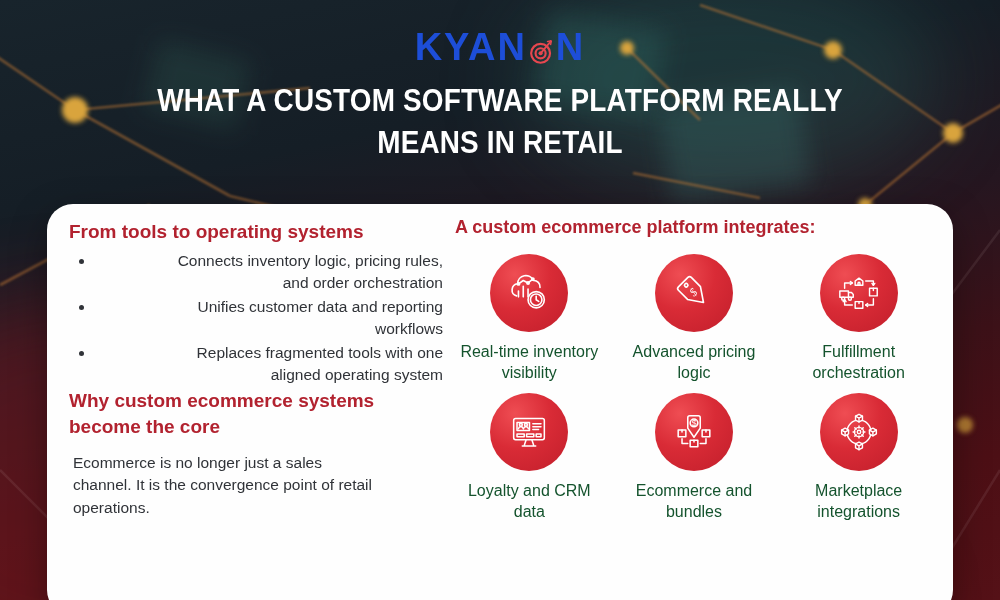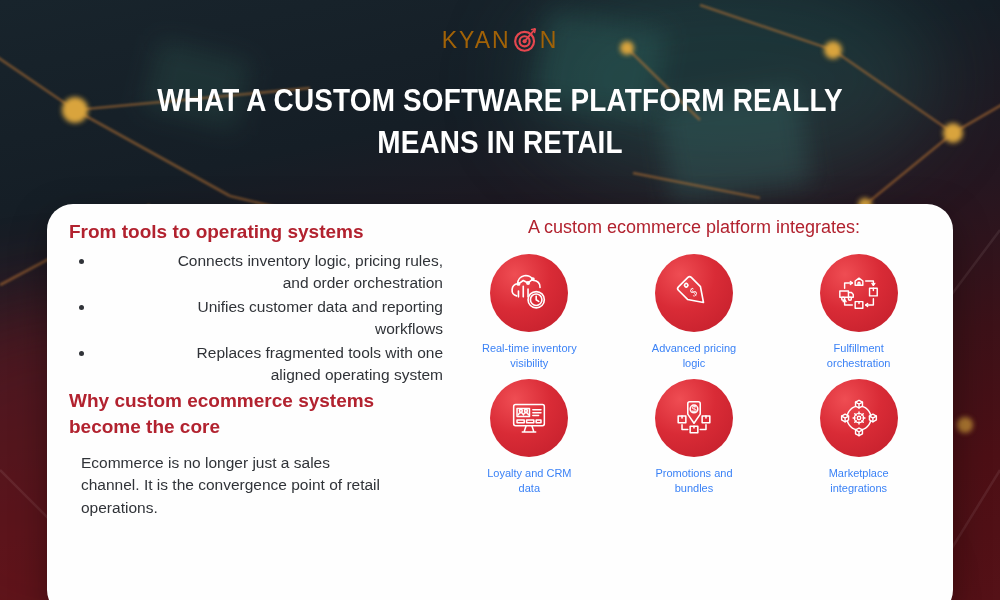--- a/index.html
+++ b/index.html
@@ -10,21 +10,21 @@
   }
   .bg-layer{position:absolute;inset:0;pointer-events:none;}
   .glow{position:absolute;border-radius:50%;filter:blur(40px);}
   .glow.teal{left:520px;top:-30px;width:420px;height:220px;background:rgba(45,105,100,0.30);}
   .glow.red-left{left:-140px;top:300px;width:420px;height:380px;background:rgba(130,25,30,0.45);}
   .glow.red-bottom{left:300px;top:480px;width:600px;height:260px;background:rgba(110,20,26,0.40);}
   .sq{position:absolute;filter:blur(12px);}
   .plexus{position:absolute;inset:0;}
   .logo{
     position:absolute;top:26px;left:0;width:100%;text-align:center;
-    font-size:23px;font-weight:400;letter-spacing:2px;color:#a16207;
+    font-size:38px;font-weight:700;letter-spacing:2px;color:#1d4ed8;
   }
   .logo .target{display:inline-block;vertical-align:-5px;margin:0 1px;}
   .title{
     position:absolute;top:80px;left:0;width:100%;text-align:center;
     color:#ffffff;font-size:31px;font-weight:700;line-height:1.34;
     letter-spacing:0.2px;transform:scaleX(0.9);transform-origin:center;
     white-space:pre-line;
   }
   .card{
     position:absolute;left:47px;top:204px;width:906px;height:412px;
@@ -33,38 +33,38 @@
   .left-col{position:absolute;left:22px;top:15px;width:374px;}
   .sec-heading{
     font-size:19px;font-weight:700;color:#b2222f;line-height:1.38;white-space:pre-line;
   }
   .left-col ul{margin:5px 0 0;padding-left:26px;}
   .left-col li{
     font-size:15.5px;color:#303338;line-height:1.42;margin-bottom:2px;white-space:pre-line;text-align:right;
   }
   .sec-heading.second{}
   .intro-p{
-    margin:11px 12px 0;font-size:15.5px;color:#303338;line-height:1.45;white-space:pre-line;
+    margin:11px 4px 0;font-size:15.5px;color:#303338;line-height:1.45;white-space:pre-line;
   }
   .right-col{position:absolute;left:408px;top:13px;width:478px;}
   .integrates-heading{
-    text-align:center;font-size:18px;font-weight:400;color:#b2222f;
+    text-align:left;font-size:18px;font-weight:700;color:#b2222f;
   }
   .grid{
     margin-top:16px;display:grid;grid-template-columns:repeat(3,1fr);
     row-gap:9px;column-gap:16px;justify-items:center;text-align:center;
   }
   .cell{display:flex;flex-direction:column;align-items:center;}
   .circle{
     width:78px;height:78px;border-radius:50%;
     background:radial-gradient(circle at 32% 26%,#ef4d53 0%,#d92b36 45%,#c11e2b 100%);
     display:flex;align-items:center;justify-content:center;
   }
   .cell .label{
-    margin-top:9px;font-size:11px;color:#3b82f6;line-height:1.34;white-space:pre-line;
+    margin-top:9px;font-size:16px;color:#14532d;line-height:1.34;white-space:pre-line;
   }
   svg{display:block;}
 </style>
 </head>
 <body>
 
 <div class="bg-layer">
   <div class="glow teal"></div>
   <div class="glow red-left"></div>
   <div class="glow red-bottom"></div>
@@ -238,21 +238,21 @@
             <text x="24" y="18.2" text-anchor="middle" fill="#fff" stroke="none" font-size="9.5" font-family="'Liberation Sans', sans-serif">$</text>
             <rect x="7.5" y="22" width="8" height="7"></rect>
             <path d="M11.5 22v2"></path>
             <rect x="32.5" y="22" width="8" height="7"></rect>
             <path d="M36.5 22v2"></path>
             <rect x="20" y="32.5" width="8" height="7"></rect>
             <path d="M24 32.5v2"></path>
             <path d="M11.5 31v5h6M36.5 31v5h-6"></path>
           </svg>
         </div>
-        <div class="label">Promotions and
+        <div class="label">Ecommerce and
 bundles</div>
       </div>
 
       <div class="cell">
         <div class="circle">
           <svg width="46" height="46" viewBox="0 0 48 48" fill="none" stroke="#fff" stroke-width="1.5" stroke-linecap="round" stroke-linejoin="round">
             <circle cx="24" cy="24" r="12.5"></circle>
             <defs>
               <g id="cube">
                 <polygon points="0,-4 3.6,-2 3.6,2 0,4 -3.6,2 -3.6,-2" fill="#cf2531"></polygon>

